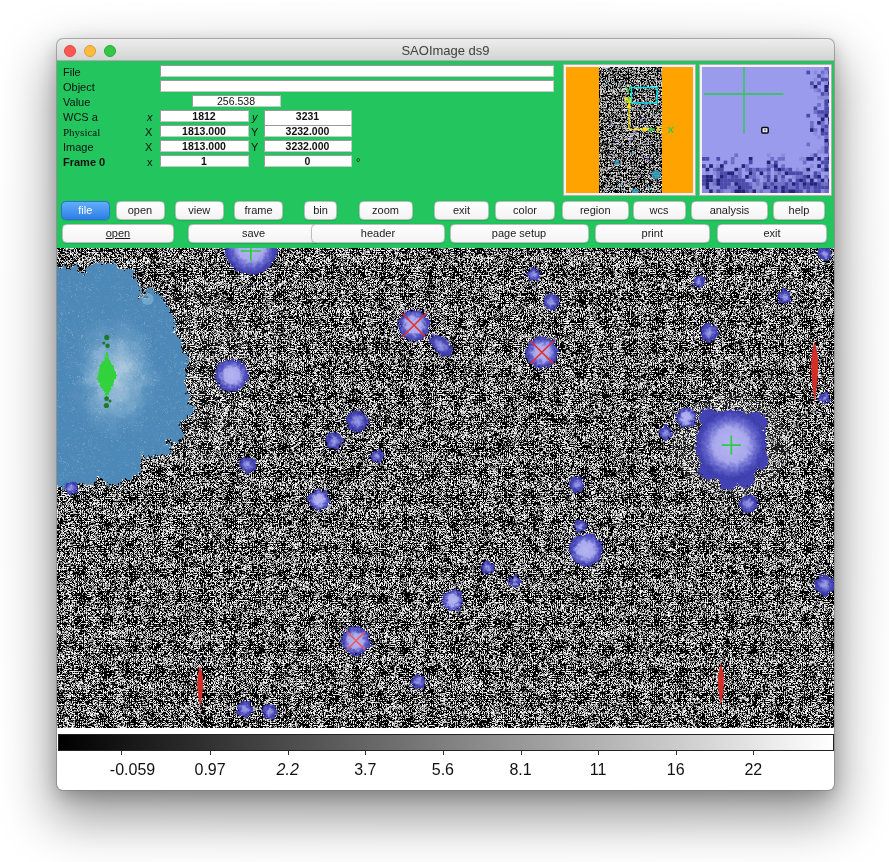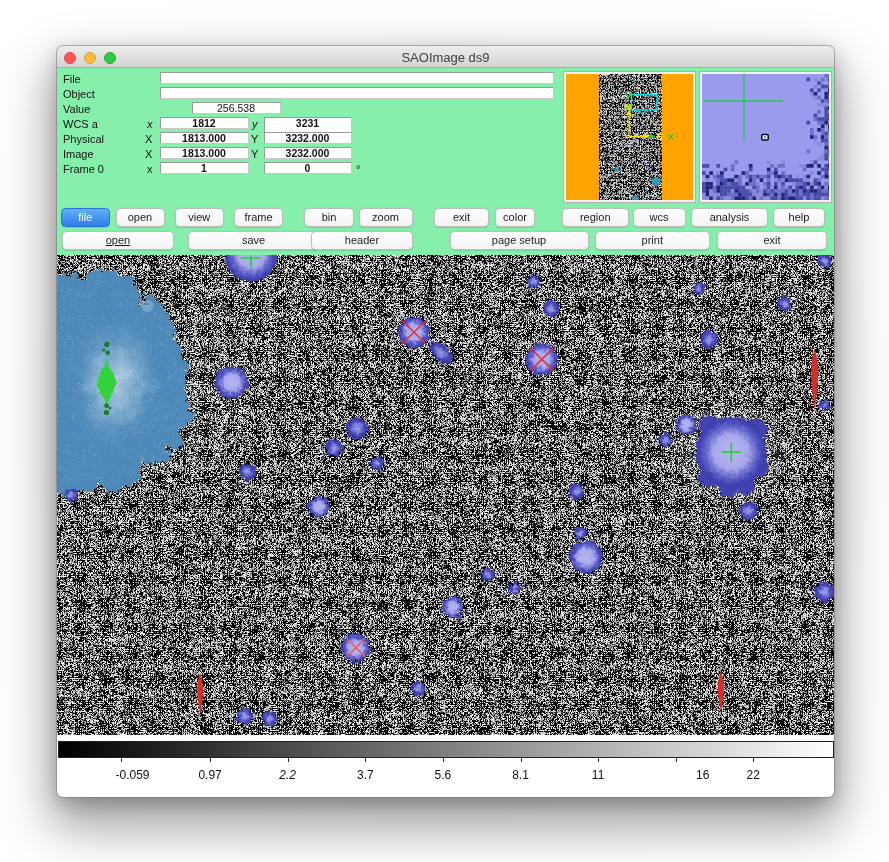--- a/index.html
+++ b/index.html
@@ -1,56 +1,56 @@
 <!DOCTYPE html>
 <html><head>
 <meta charset="utf-8">
 <style>
   html,body{margin:0;padding:0;}
   body{width:889px;height:862px;background:#ffffff;font-family:"Liberation Sans",sans-serif;position:relative;overflow:hidden;}
   .shadowpad{position:absolute;left:0;top:0;width:889px;height:862px;background:radial-gradient(ellipse 620px 500px at 446px 420px, #f4f4f4 0%, #fcfcfc 60%, #ffffff 100%);}
-  .win{position:absolute;left:57px;top:46px;width:777px;height:751px;background:#86efac;border-radius:6px;
+  .win{position:absolute;left:57px;top:39px;width:777px;height:751px;background:#22c55e;border-radius:6px;
        box-shadow:0 0 0 1px rgba(120,120,120,0.55), 0 24px 50px 6px rgba(0,0,0,0.38), 0 6px 18px rgba(0,0,0,0.22);}
   .titlebar{position:absolute;left:0;top:0;width:777px;height:22px;border-radius:6px 6px 0 0;
        background:linear-gradient(#ededed,#d4d4d4);border-bottom:1px solid #ababab;box-sizing:border-box;}
   .title{position:absolute;left:0;top:4px;width:777px;text-align:center;font-size:13px;color:#404040;}
   .tl{position:absolute;top:5.5px;width:12.5px;height:12.5px;border-radius:50%;box-sizing:border-box;}
   .tl.r{left:6.5px;background:#fc5753;border:0.5px solid #df4744;}
   .tl.y{left:26.5px;background:#fdbc40;border:0.5px solid #de9f34;}
   .tl.g{left:46.5px;background:#33c748;border:0.5px solid #27aa35;}
   .lbl{position:absolute;font-size:11px;color:#111;white-space:nowrap;}
   .fld{position:absolute;background:#ffffff;border:1px solid #9a9a9a;border-bottom-color:#c8c8c8;border-right-color:#c8c8c8;box-sizing:border-box;font-size:10.5px;color:#111;text-align:center;line-height:10px;}
   .thumb{position:absolute;border:2px solid #f2f2f2;outline:1px solid #b0b0b0;box-sizing:content-box;background:#fff;}
   .btn{position:absolute;height:19px;background:linear-gradient(#ffffff,#f3f3f3);border:1px solid #bdbdbd;border-radius:4.5px;box-sizing:border-box;font-size:11px;color:#1a1a1a;text-align:center;line-height:16.5px;box-shadow:0 0.5px 1px rgba(0,0,0,0.12);}
   .btn.sel{background:linear-gradient(#63aef7,#2d7fe8);color:#ffffff;border-color:#2d6fd0;}
   .imgarea{position:absolute;left:0px;top:208.5px;width:777px;height:480px;background:#000;}
   .cbar{position:absolute;left:0.5px;top:694.5px;width:776px;height:17px;border:1px solid #222;box-sizing:border-box;background:linear-gradient(to right,#000000,#ffffff);}
   .tick{position:absolute;width:1px;height:4px;background:#333;top:711.5px;}
-  .cnum{position:absolute;top:721.5px;font-size:12px;color:#111;transform:translateX(-50%);}
+  .cnum{position:absolute;top:721.5px;font-size:16px;color:#111;transform:translateX(-50%);}
   .whitebase{position:absolute;left:0;top:688px;width:777px;height:63px;background:#ffffff;border-radius:0 0 6px 6px;}
 </style>
 </head>
 <body>
 <div class="shadowpad"></div>
 <div class="win">
   <div class="whitebase"></div>
   <div class="titlebar">
       <div class="tl r"></div>
       <div class="tl y"></div>
       <div class="tl g"></div>
     </div>
   <div class="title">SAOImage ds9</div>
 
   <div class="lbl" style="left:6px;top:26.5px;">File</div>
   <div class="lbl" style="left:6px;top:41.5px;">Object</div>
   <div class="lbl" style="left:6px;top:56.5px;">Value</div>
   <div class="lbl" style="left:6px;top:71.5px;">WCS a</div>
-  <div class="lbl" style="left:6px;top:86.5px;">Physical</div>
+  <div class="lbl" style="left:6px;top:86.5px;font-family:Liberation Serif, serif;">Physical</div>
   <div class="lbl" style="left:6px;top:101.5px;">Image</div>
-  <div class="lbl" style="left:6px;top:116.5px;">Frame 0</div>
+  <div class="lbl" style="left:6px;top:116.5px;font-weight:bold;">Frame 0</div>
   <div class="lbl" style="left:90px;top:71.5px;font-style:italic;">x</div>
   <div class="lbl" style="left:88px;top:86.5px;">X</div>
   <div class="lbl" style="left:88px;top:101.5px;">X</div>
   <div class="lbl" style="left:90px;top:116.5px;">x</div>
   <div class="lbl" style="left:195px;top:71.5px;font-style:italic;">y</div>
   <div class="lbl" style="left:194px;top:86.5px;">Y</div>
   <div class="lbl" style="left:194px;top:101.5px;">Y</div>
   <div class="lbl" style="left:299px;top:116.5px;">°</div>
 
   <div class="fld" style="left:102.5px;top:25.5px;width:394px;height:12px;"></div>
@@ -515,32 +515,32 @@
       </g>
       <rect x="59.8" y="60.4" width="6.4" height="5.6" fill="#ffffff" stroke="#0a0a0a" stroke-width="1.5" rx="1"></rect>
       <rect x="61.9" y="62" width="2.3" height="2.3" fill="#8a8af4"></rect>
     </svg>
   </div>
 
   <div class="btn sel" style="left:3.5px;top:161.5px;width:49.5px;">file</div>
   <div class="btn" style="left:58.5px;top:161.5px;width:49px;">open</div>
   <div class="btn" style="left:117.5px;top:161.5px;width:49.5px;">view</div>
   <div class="btn" style="left:177px;top:161.5px;width:49px;">frame</div>
-  <div class="btn" style="left:247px;top:161.5px;width:50px;">bin</div>
+  <div class="btn" style="left:247px;top:161.5px;width:33px;">bin</div>
   <div class="btn" style="left:301.5px;top:161.5px;width:54px;">zoom</div>
   <div class="btn" style="left:377px;top:161.5px;width:55px;">exit</div>
-  <div class="btn" style="left:438px;top:161.5px;width:40px;">color</div>
+  <div class="btn" style="left:438px;top:161.5px;width:60px;">color</div>
   <div class="btn" style="left:504.5px;top:161.5px;width:67.5px;">region</div>
   <div class="btn" style="left:575.5px;top:161.5px;width:53px;">wcs</div>
   <div class="btn" style="left:634px;top:161.5px;width:77px;">analysis</div>
   <div class="btn" style="left:716px;top:161.5px;width:52px;">help</div>
 
   <div class="btn" style="left:5px;top:184.5px;width:112px;text-decoration:underline;">open</div>
   <div class="btn" style="left:131px;top:184.5px;width:131px;">save</div>
-  <div class="btn" style="left:254px;top:184.5px;width:102px;">header</div>
+  <div class="btn" style="left:254px;top:184.5px;width:134px;">header</div>
   <div class="btn" style="left:392.5px;top:184.5px;width:139px;">page setup</div>
   <div class="btn" style="left:537.5px;top:184.5px;width:115.5px;">print</div>
   <div class="btn" style="left:660px;top:184.5px;width:110px;">exit</div>
 
   <div class="imgarea">
     <svg width="777" height="480">
       <defs>
         <filter id="mnoise" x="0" y="0" width="100%" height="100%">
           <feTurbulence type="turbulence" baseFrequency="0.52" numOctaves="2" seed="7" result="t"></feTurbulence>
           <feColorMatrix in="t" type="matrix" values="3.9 0 0 0 -0.8  3.9 0 0 0 -0.8  3.9 0 0 0 -0.8  0 0 0 0 1"></feColorMatrix>
@@ -706,15 +706,15 @@
   <div class="tick" style="left:541.1px;"></div>
   <div class="tick" style="left:618.7px;"></div>
   <div class="tick" style="left:696.3px;"></div>
   <div class="cnum" style="left:75.5px;">-0.059</div>
   <div class="cnum" style="left:153.1px;">0.97</div>
   <div class="cnum" style="left:230.7px;font-style:italic;">2.2</div>
   <div class="cnum" style="left:308.3px;">3.7</div>
   <div class="cnum" style="left:385.9px;">5.6</div>
   <div class="cnum" style="left:463.5px;">8.1</div>
   <div class="cnum" style="left:541.1px;">11</div>
-  <div class="cnum" style="left:618.7px;margin-left:27px;">16</div>
+  <div class="cnum" style="left:618.7px;">16</div>
   <div class="cnum" style="left:696.3px;">22</div>
 </div>
 
 </body></html>

